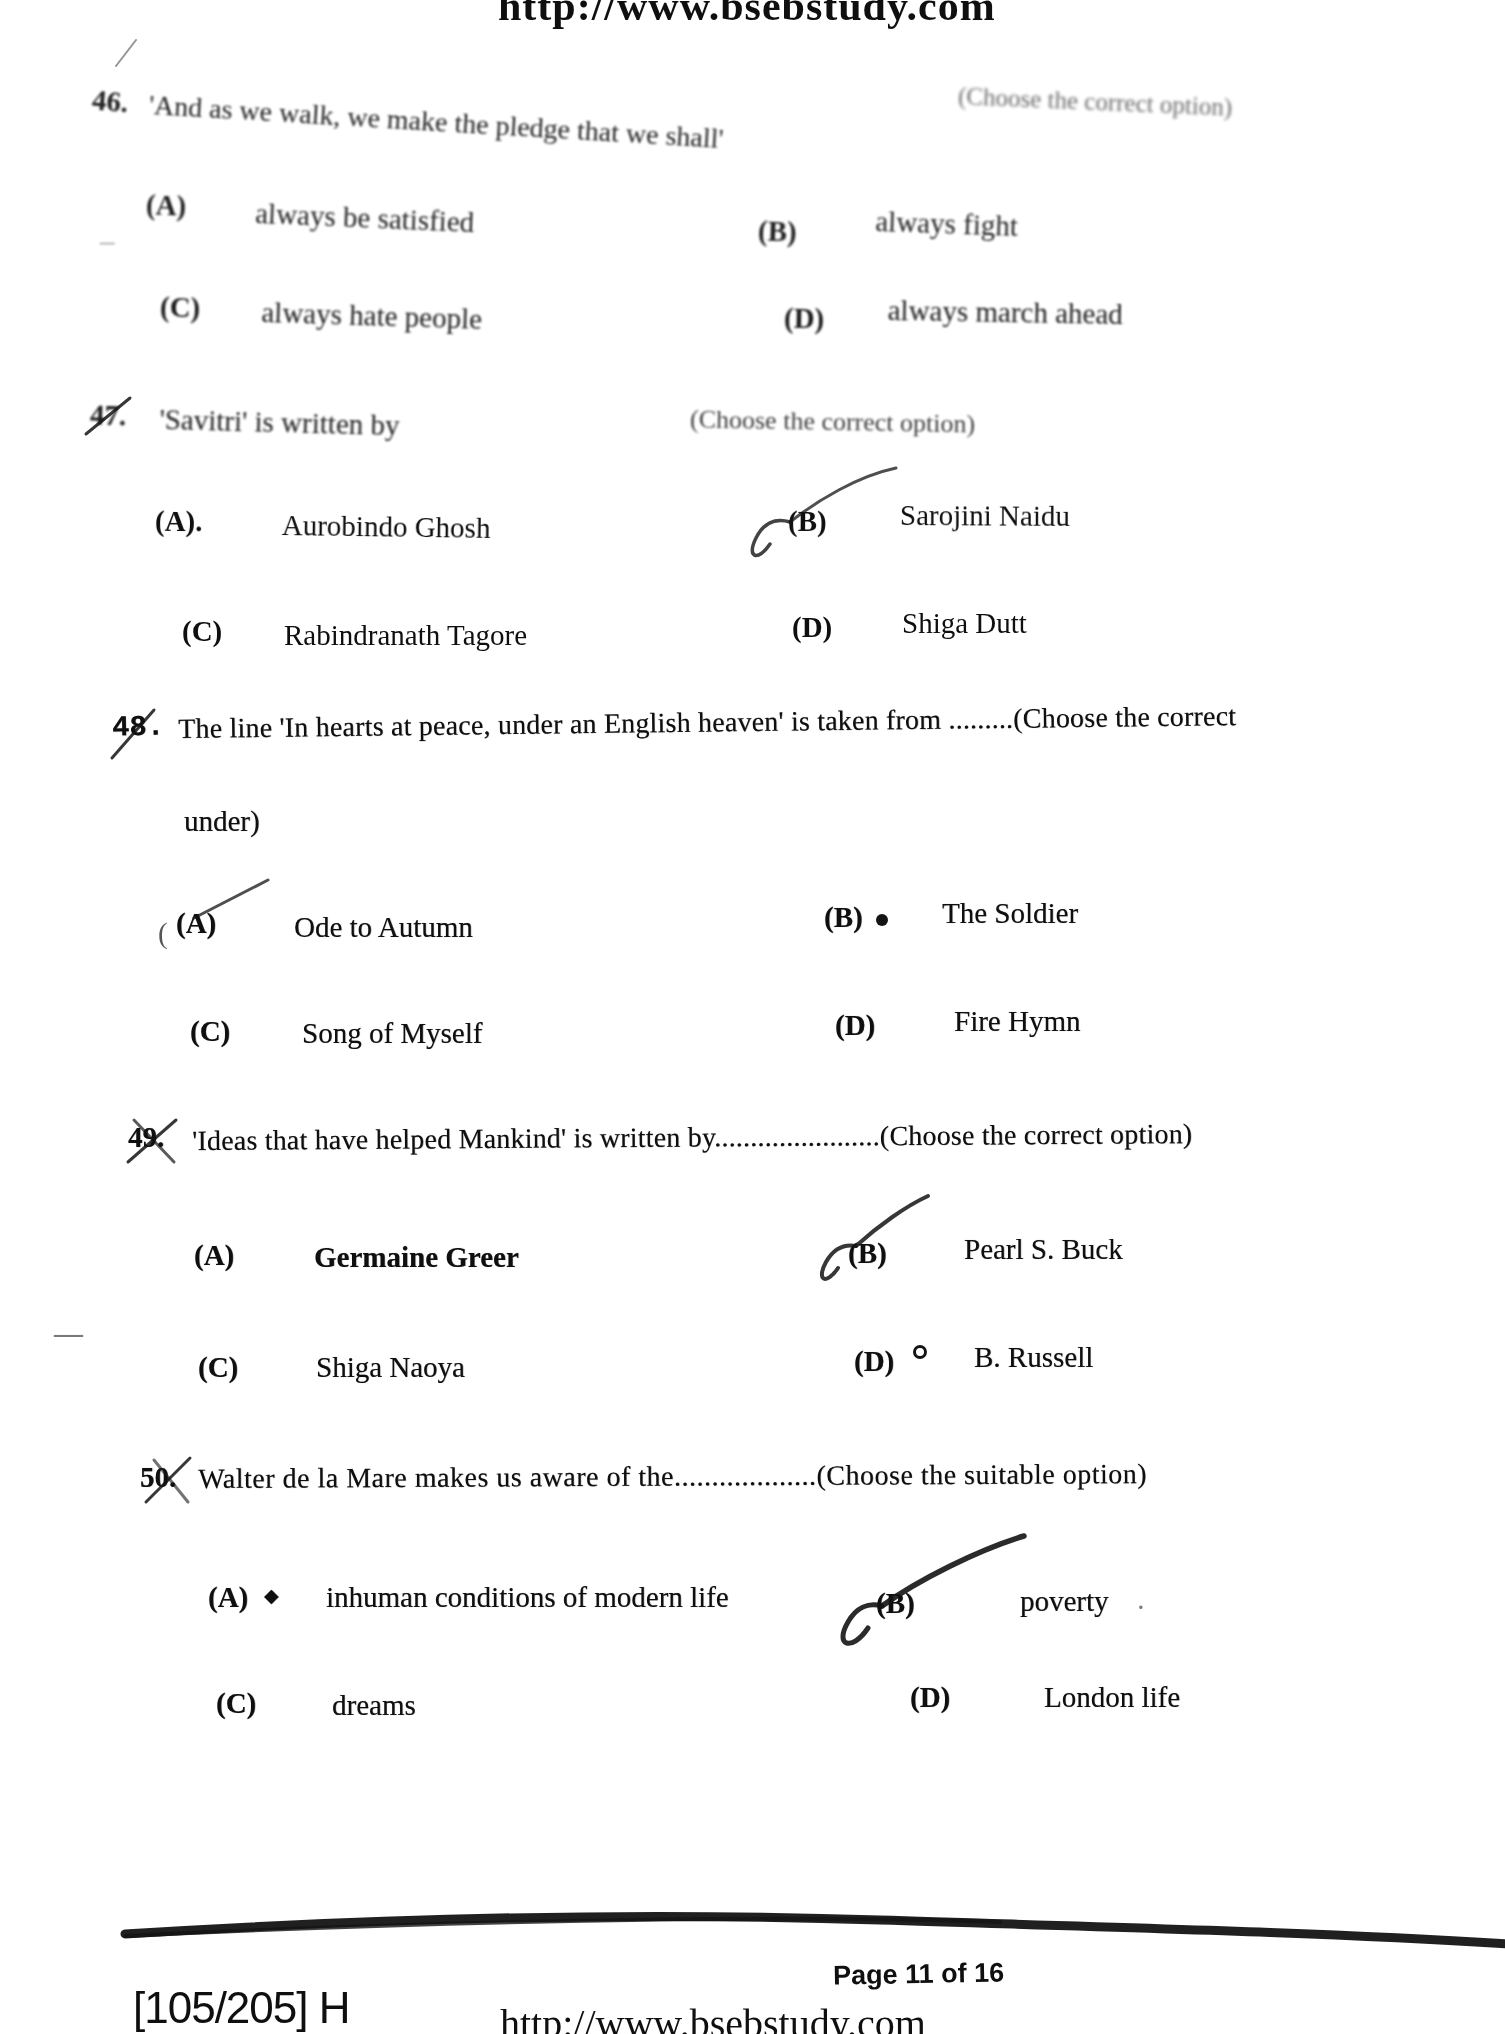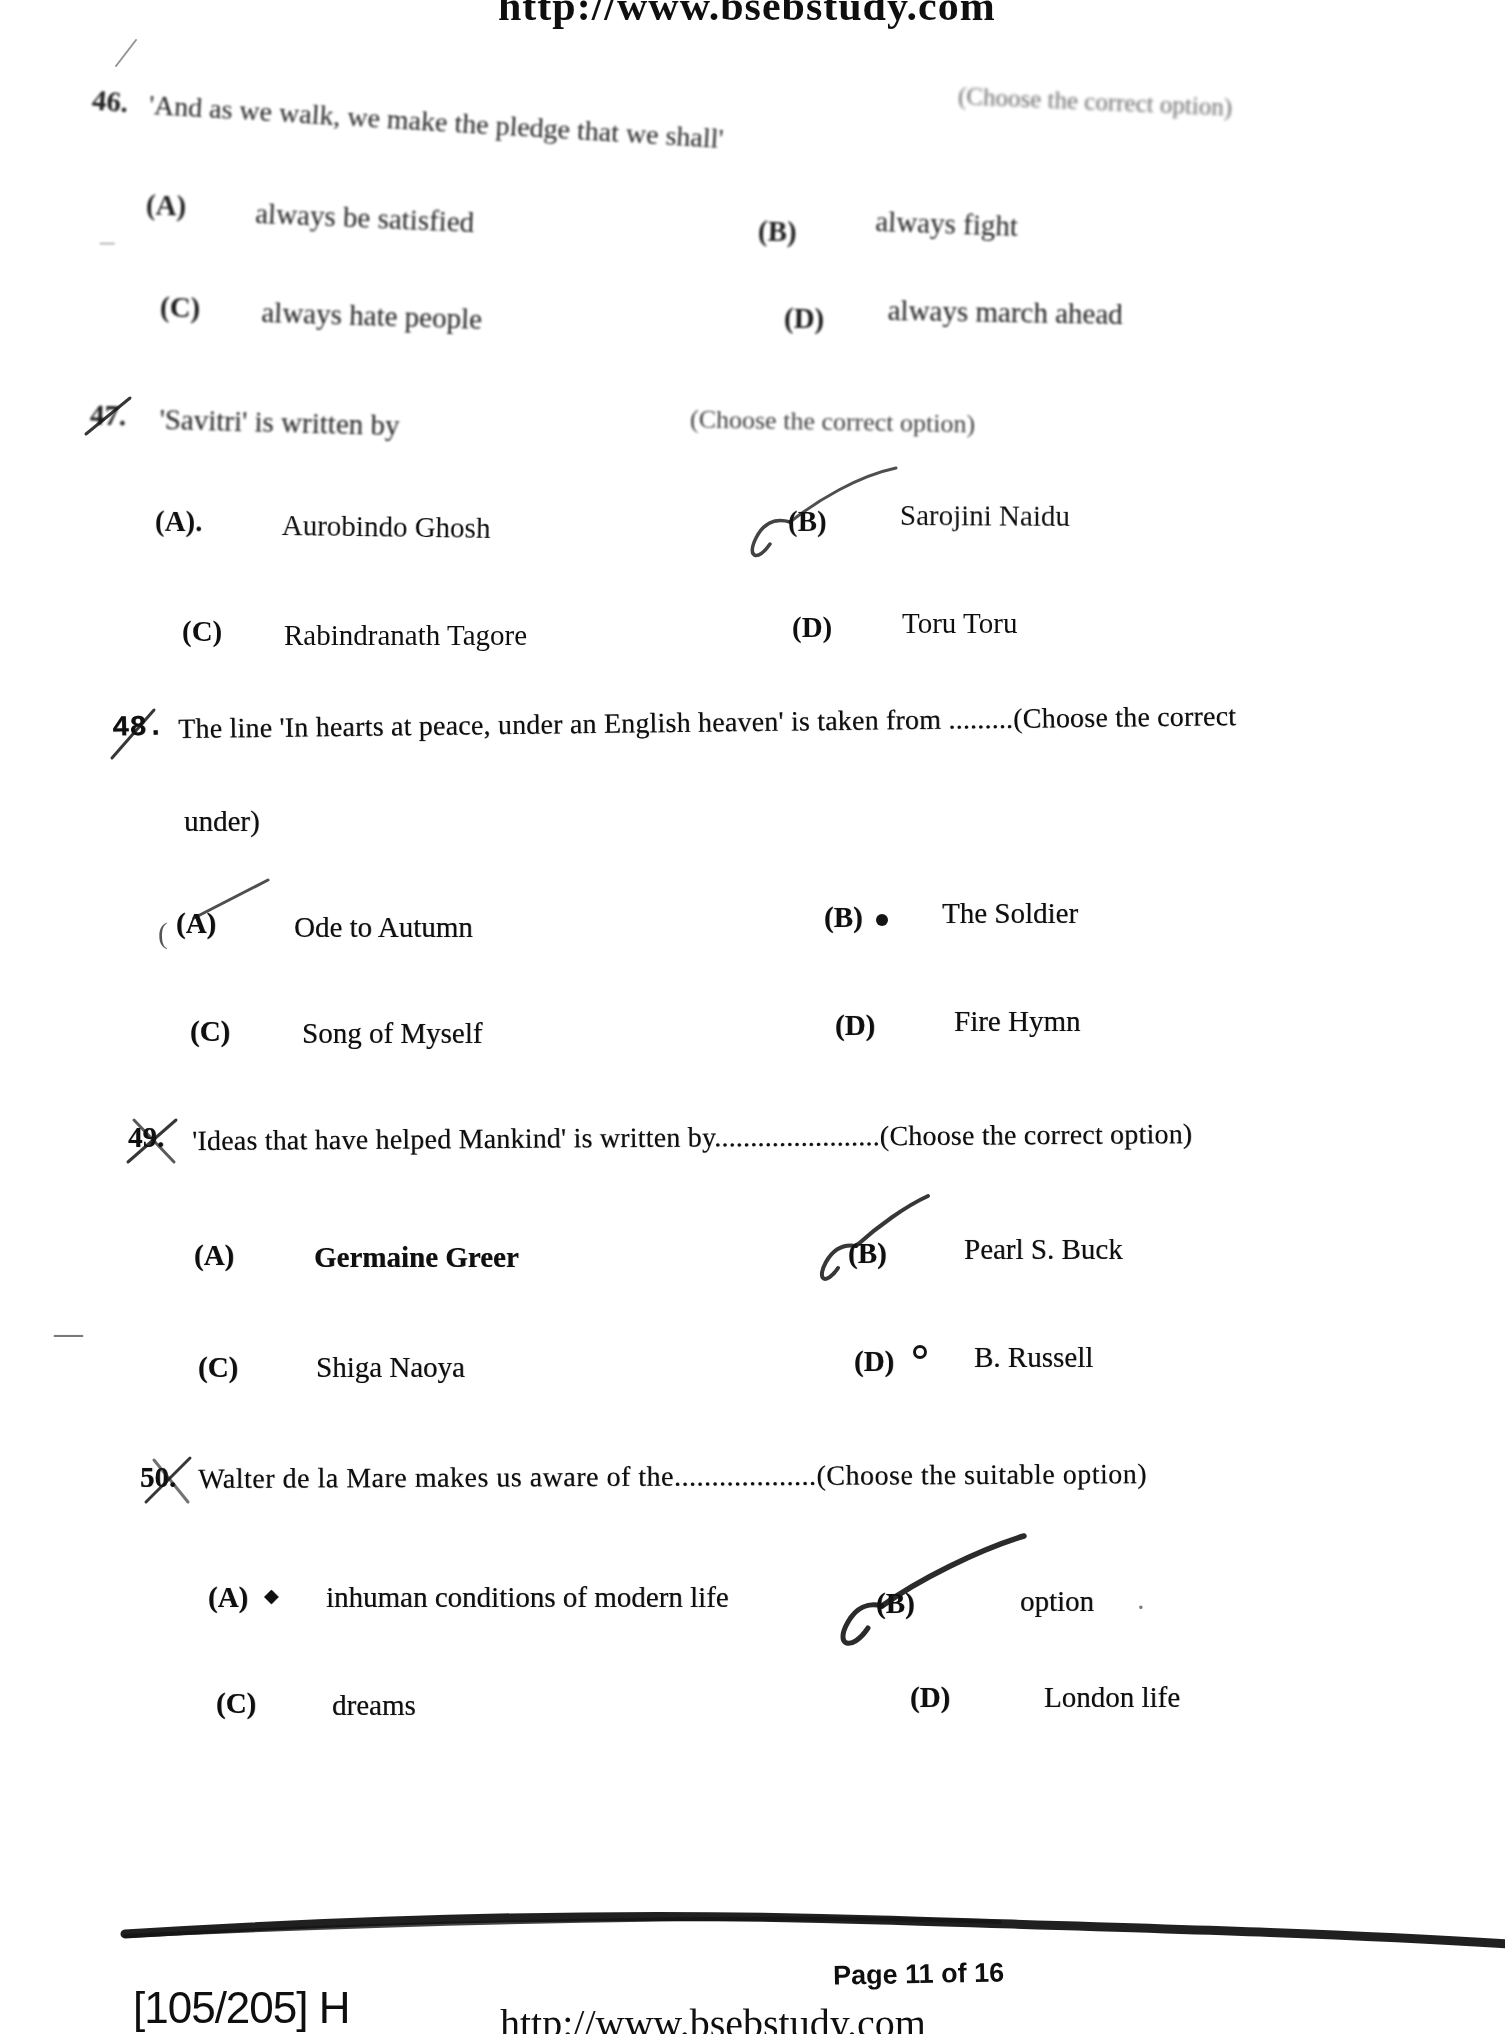--- a/index.html
+++ b/index.html
@@ -63,21 +63,21 @@
     <div class="t soft" style="left:282px;top:510px;transform:rotate(0.8deg);transform-origin:left top;">Aurobindo Ghosh</div>
     <div class="t b soft" style="left:788px;top:506px;transform:rotate(0.5deg);">(B)</div>
     <svg class="mark" style="left:748px;top:460px;filter:blur(.4px);" width="160" height="105">
       <path d="M22 84 C10 102 -2 98 8 78 C16 62 28 58 42 62" stroke-width="3.5" opacity=".8"></path>
       <path d="M42 62 C70 40 110 16 148 8" stroke-width="3" opacity=".75"></path>
     </svg>
     <div class="t soft" style="left:900px;top:500px;transform:rotate(0.3deg);transform-origin:left top;">Sarojini Naidu</div>
     <div class="t b soft" style="left:182px;top:616px;">(C)</div>
     <div class="t soft" style="left:284px;top:620px;">Rabindranath Tagore</div>
     <div class="t b soft" style="left:792px;top:612px;">(D)</div>
-    <div class="t soft" style="left:902px;top:608px;">Toru Toru</div>
+    <div class="t soft" style="left:902px;top:608px;">Shiga Dutt</div>
   </section>
 
   <section>
     <div class="t inky" style="left:112px;top:712px;font-weight:900;transform:rotate(-1deg);font-family:Liberation Mono, monospace;">48.</div>
     <svg class="mark" style="left:104px;top:706px;" width="60" height="60">
         <path d="M8 52 L50 4" stroke-width="3" opacity=".85"></path>
       </svg>
     <div class="t inky" style="left:178px;top:714px;transform:rotate(-0.7deg);transform-origin:left top;font-size:28px;letter-spacing:.2px;">The line 'In hearts at peace, under an English heaven' is taken from .........(Choose the correct</div>
     <div class="t inky" style="left:184px;top:806px;">under)</div>
 
@@ -133,21 +133,21 @@
     <div class="t inky" style="left:198px;top:1464px;transform:rotate(-0.3deg);transform-origin:left top;font-size:28px;letter-spacing:.5px;">Walter de la Mare makes us aware of the...................(Choose the suitable option)</div>
 
     <div class="t b inky" style="left:208px;top:1582px;">(A)</div>
     <div class="t inky" style="left:264px;top:1586px;font-size:19px;">◆</div>
     <div class="t inky" style="left:326px;top:1582px;">inhuman conditions of modern life</div>
     <div class="t b inky" style="left:876px;top:1588px;">(B)</div>
     <svg class="mark" style="left:838px;top:1528px;" width="200" height="130">
       <path d="M30 100 C14 124 -4 118 10 94 C18 80 30 74 44 78" stroke-width="5" opacity=".9"></path>
       <path d="M44 78 C80 52 140 22 186 8" stroke-width="5.5" opacity=".9"></path>
     </svg>
-    <div class="t inky" style="left:1020px;top:1586px;">option</div>
+    <div class="t inky" style="left:1020px;top:1586px;">poverty</div>
     <div class="t soft" style="left:1136px;top:1592px;opacity:.55;">·</div>
     <div class="t b inky" style="left:216px;top:1688px;">(C)</div>
     <div class="t inky" style="left:332px;top:1690px;">dreams</div>
     <div class="t b inky" style="left:910px;top:1682px;">(D)</div>
     <div class="t inky" style="left:1044px;top:1682px;">London life</div>
   </section>
 
   <svg class="mark" style="left:0;top:1900px;" width="1505" height="60">
     <path d="M125 34 C380 18, 640 12, 880 20 C1100 27, 1320 32, 1510 44" stroke-width="9" opacity=".95"></path>
     <path d="M125 36 C420 22, 760 14, 1000 22" stroke-width="4" opacity=".8"></path>

